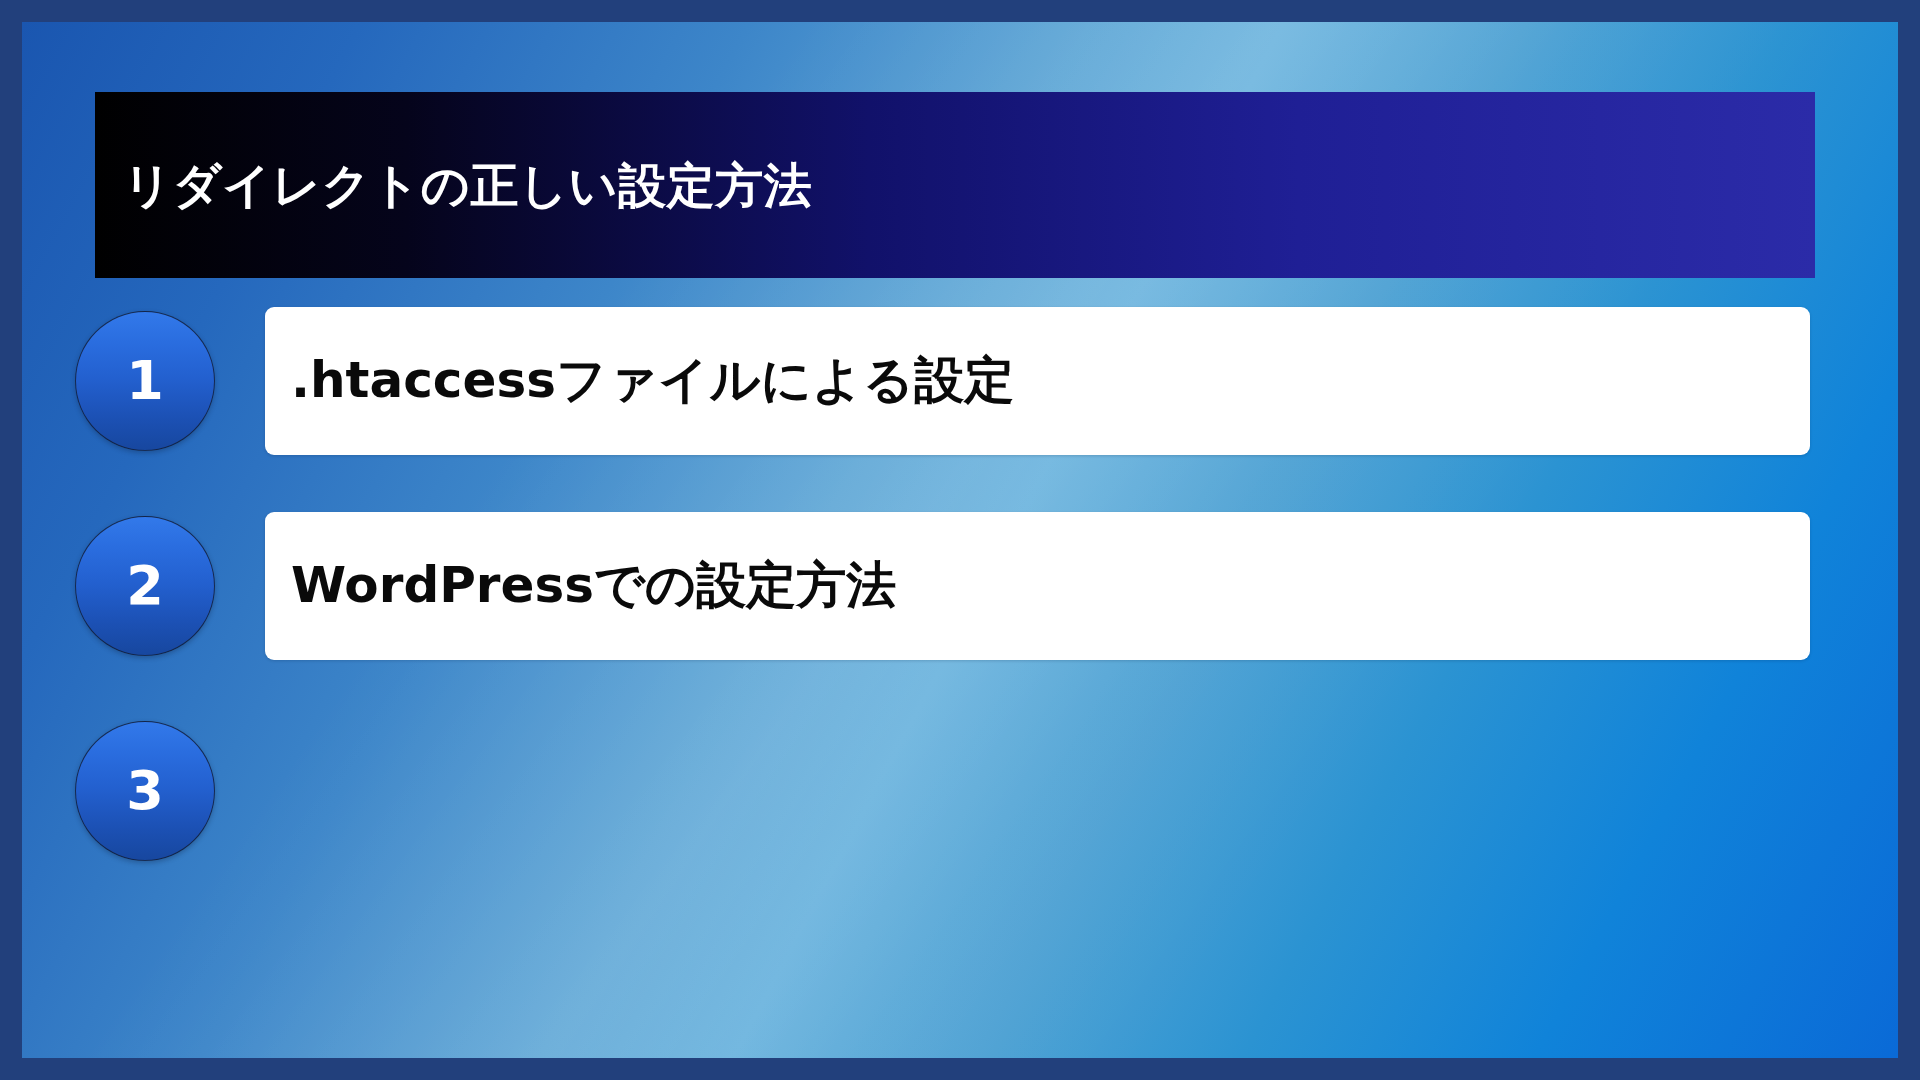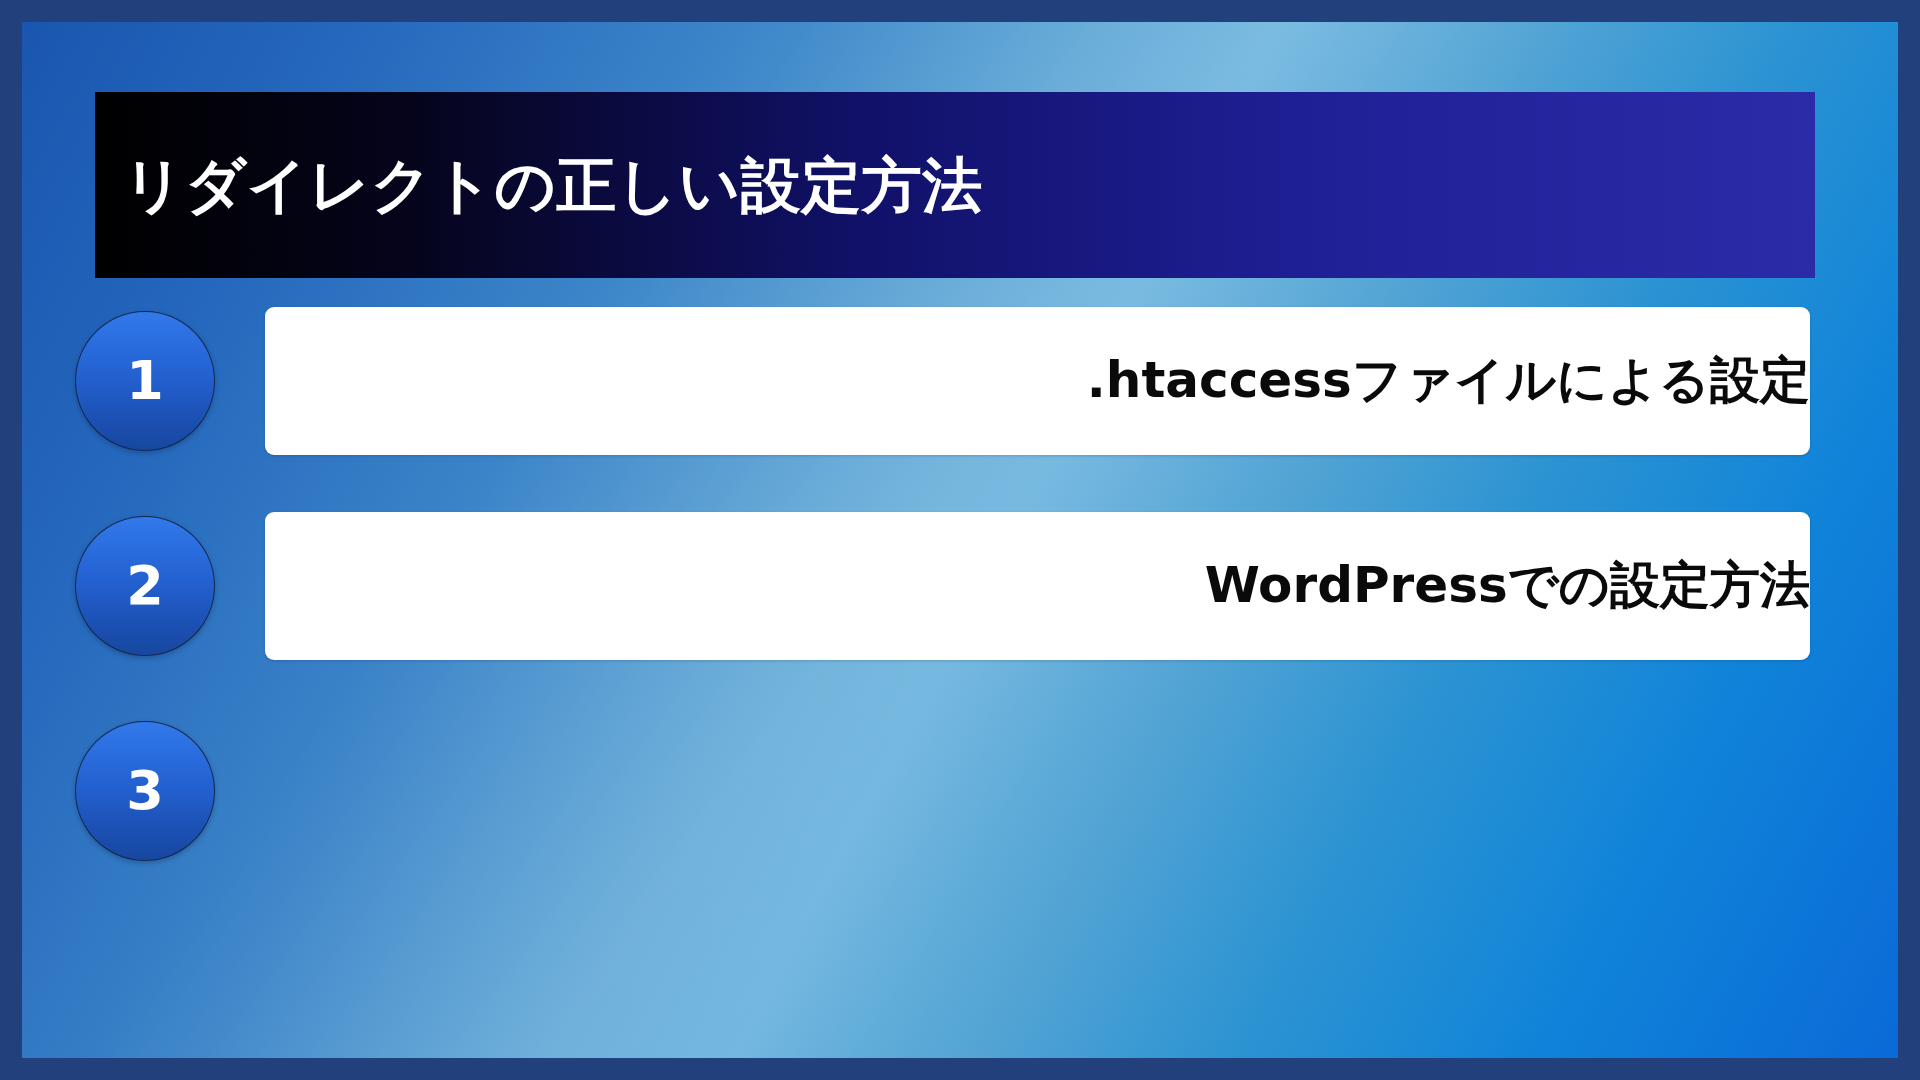--- a/index.html
+++ b/index.html
@@ -66,21 +66,21 @@
         #05041b 18%,
         #11116a 45%,
         #1f1f95 70%,
         #2b2ba8 100%);
     display:flex;
     align-items:center;
   }
 
   #title-text {
     color:#ffffff;
-    font-size:60px;
+    font-size:48px;
     font-weight:bold;
     letter-spacing:0.5px;
     padding-left:28px;
     line-height:1.1;
     white-space:nowrap;
   }
 
   
   #rows {
     position:absolute;
@@ -128,21 +128,20 @@
   .card {
     flex:1 1 auto;
     margin-left:50px;
     margin-right:88px;
     height:148px;
     background:#ffffff;
     border-radius:9px;
     display:flex;
     align-items:center;
     box-shadow:0 1px 3px rgba(8,30,60,0.18);
-    justify-content:flex-end;
   }
 
   .card-text {
     color:#0a0a0a;
     font-size:50px;
     font-weight:bold;
     padding-left:26px;
     line-height:1.15;
     white-space:nowrap;
   }

